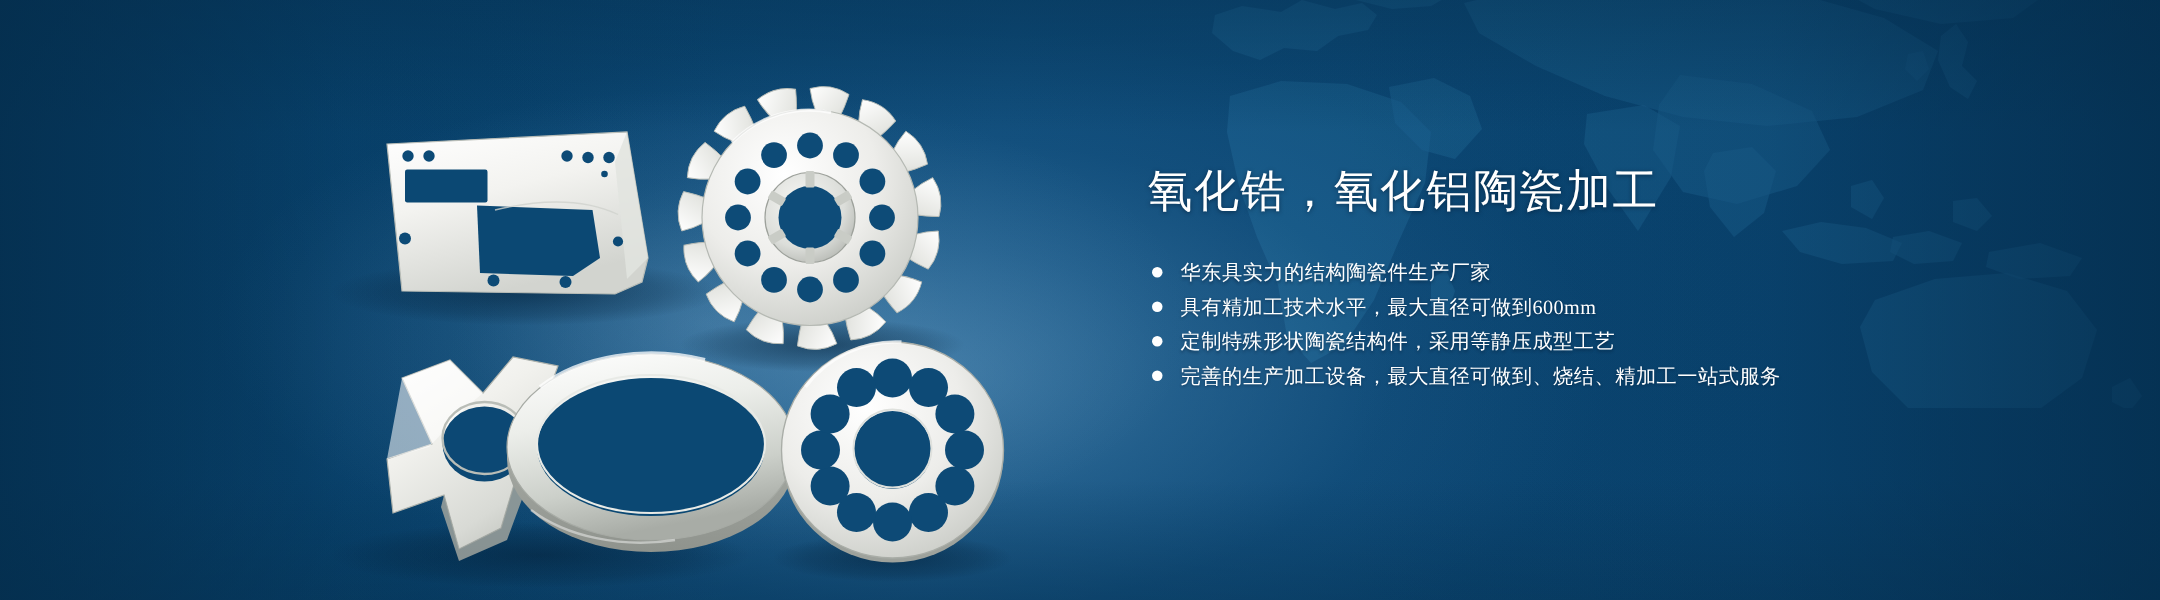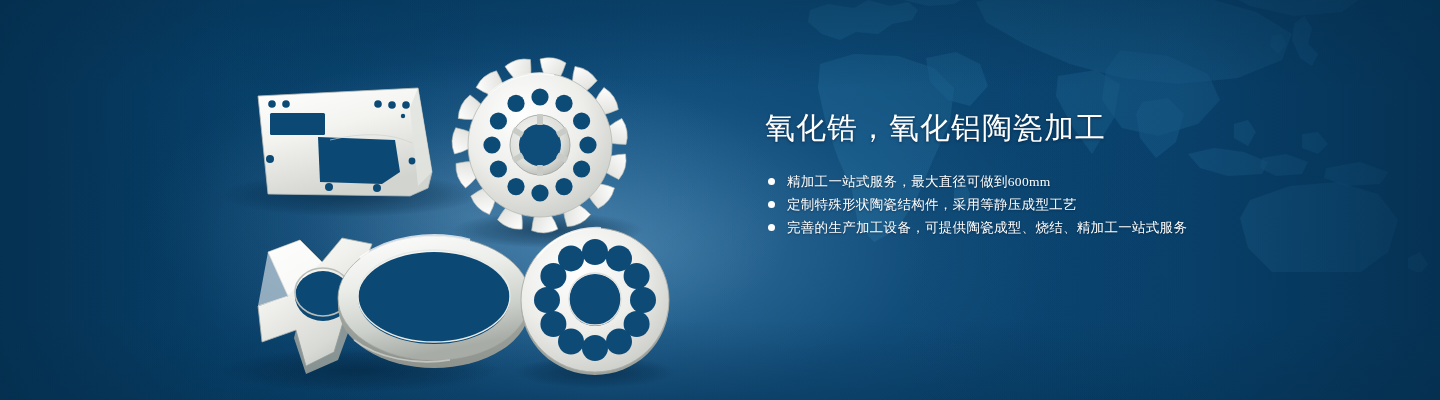--- a/index.html
+++ b/index.html
@@ -300,26 +300,30 @@
       <circle cx="0" cy="-1" r="26" fill="none" stroke="#dfe1dd" stroke-width="1.4"></circle>
       <path d="M-58 -42 A 74 72 0 0 1 6 -72" fill="none" stroke="#ffffff" stroke-width="2.2" opacity="0.7"></path>
     </g>
   </svg>
 
   <div class="copy">
     <div class="title">氧化锆，氧化铝陶瓷加工</div>
     <ul class="bullets">
       <li class="bullet">
         <span class="dot"></span>
-        <span>精加工一站式服务，最大直径可做到600mm</span>
+        <span>华东具实力的结构陶瓷件生产厂家</span>
+      </li>
+      <li class="bullet">
+        <span class="dot"></span>
+        <span>具有精加工技术水平，最大直径可做到600mm</span>
       </li>
       <li class="bullet">
         <span class="dot"></span>
         <span>定制特殊形状陶瓷结构件，采用等静压成型工艺</span>
       </li>
       <li class="bullet">
         <span class="dot"></span>
-        <span>完善的生产加工设备，可提供陶瓷成型、烧结、精加工一站式服务</span>
+        <span>完善的生产加工设备，最大直径可做到、烧结、精加工一站式服务</span>
       </li>
     </ul>
   </div>
 
 </div>
 
 </body></html>

